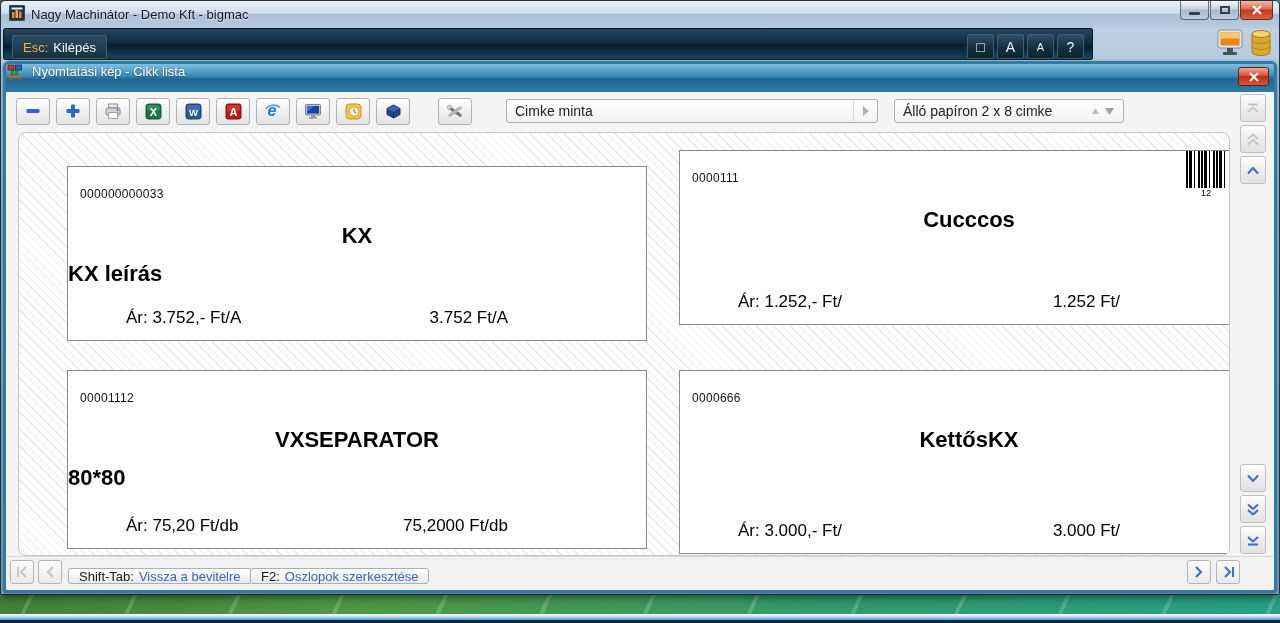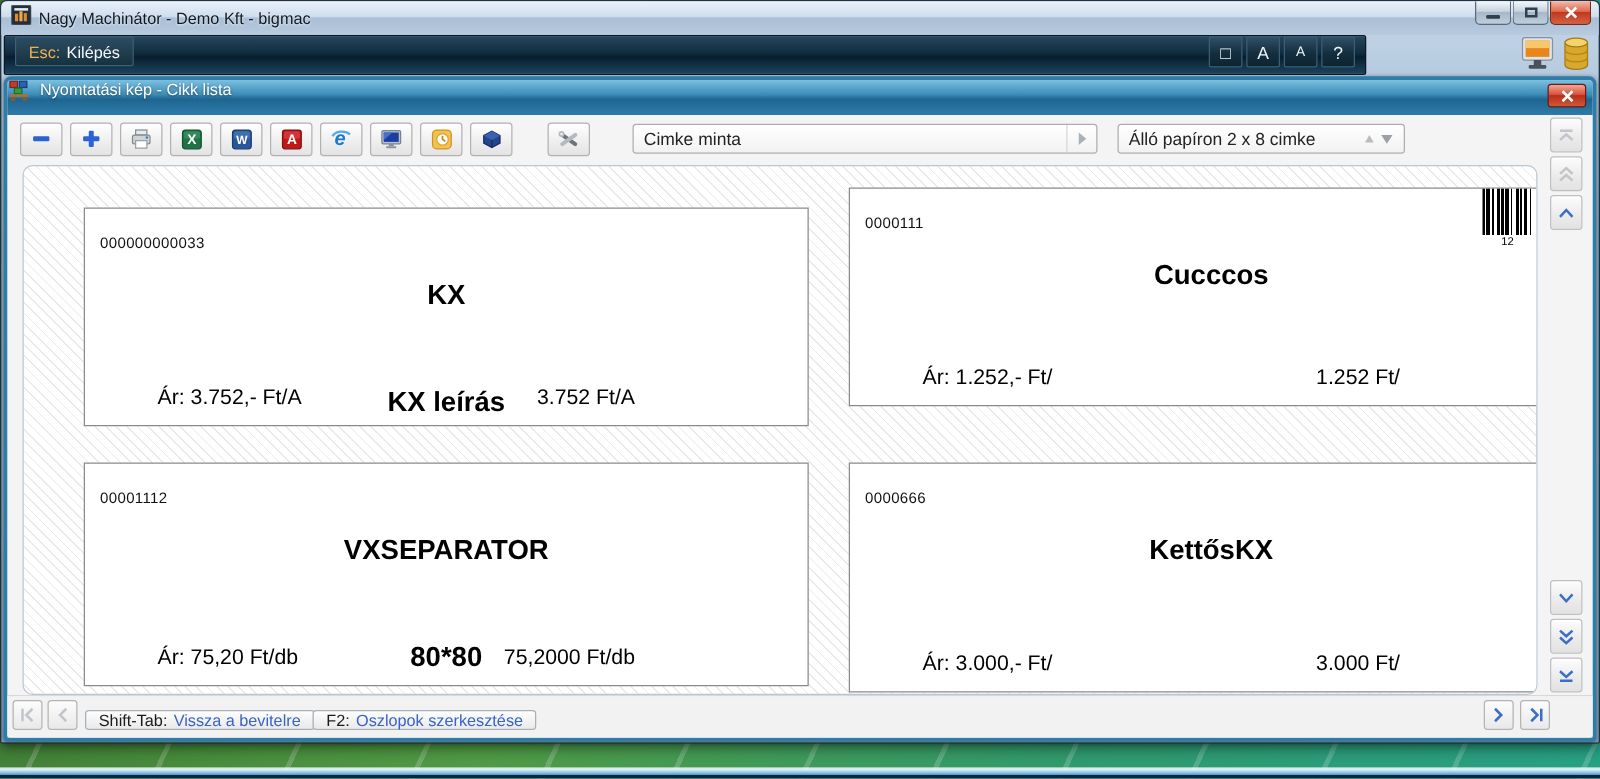--- a/index.html
+++ b/index.html
@@ -24,21 +24,21 @@
   .win-controls { position:absolute; top:0; right:6px; display:flex; gap:1px; }
   .wbtn { width:29px; height:19px; border:1px solid #5a6a7a; border-top:none; border-radius:0 0 4px 4px;
           display:flex; align-items:center; justify-content:center;
           background: linear-gradient(#f4f8fb, #c6d2de 45%, #a8b8c8 50%, #c0cedc); }
   .wbtn.close { width:33px; background: linear-gradient(#f4b8a8, #e06a50 45%, #c03820 50%, #d86040); border-color:#7a2a1a; }
   .glyph-min { width:11px; height:3px; background:#30404e; border-radius:1px; margin-top:6px; }
   .glyph-max { width:10px; height:8px; border:2px solid #30404e; background:transparent; }
   
   .cmdrow { position:relative; height:32px; margin:0 2px; }
   .cmdbar { position:absolute; left:0; top:0; bottom:0; width:1090px;
-            display:flex; align-items:flex-start; padding:0 8px;
+            display:flex; align-items:flex-end; padding:0 8px;
             background: linear-gradient(180deg,#27475d 0%, #102c3f 45%, #081d2c 55%, #1b455e 100%);
             border:1px solid #091824; border-radius:2px; }
   .esc-btn { display:flex; gap:5px; align-items:center; height:24px; padding:0 10px;
              background: linear-gradient(#2c4c62,#16323f); border:1px solid #3e6076; border-radius:2px;
              font-size:13px; }
   .esc-key { color:#f5b050; } .esc-label { color:#f4f8fa; }
   .cmdbar-right { margin-left:auto; display:flex; gap:3px; }
   .dbtn { min-width:27px; height:25px; padding:0 6px; display:flex; align-items:center; justify-content:center;
           color:#eef4f8; font-size:14px; border:1px solid #3c5e74; border-radius:2px;
           background: linear-gradient(#2e5066,#142e3e 55%,#0d2432); }
@@ -77,22 +77,22 @@
   .dd-spin { display:flex; gap:4px; align-items:center; padding:0 8px; }
   
   .preview-panel { position:absolute; left:12px; top:40px; width:1212px; height:424px;
                    border:1px solid #b9c8d6; border-radius:8px; overflow:hidden;
                    background:
                      repeating-linear-gradient(45deg, #ffffff 0 5px, #e9e9e9 5px 6px); }
   .plabel { position:absolute; background:#ffffff; border:1px solid #8a8a8a; }
   .plabel .code  { position:absolute; top:20px; left:12px; font-size:12px; color:#111; letter-spacing:.3px; }
   .plabel .lname { position:absolute; top:56px; left:0; right:0; text-align:center;
                    font-size:22px; font-weight:bold; color:#000; }
-  .plabel .ldesc { position:absolute; top:94px; left:0; right:0; text-align:center;
-                   font-size:22px; font-weight:bold; color:#000;margin-top:48px; }
+  .plabel .ldesc { position:absolute; top:94px; left:0; right:0; text-align:left;
+                   font-size:22px; font-weight:bold; color:#000; }
   .plabel .lprice { position:absolute; bottom:12px; left:58px; right:138px;
                     display:flex; justify-content:space-between; font-size:17px; color:#000; }
   .lbl-1 { left:48px;  top:33px;  width:580px; height:175px; }
   .lbl-2 { left:660px; top:17px;  width:580px; height:175px; }
   .lbl-3 { left:48px;  top:237px; width:580px; height:179px; }
   .lbl-4 { left:660px; top:237px; width:580px; height:184px; }
   .barcode { position:absolute; top:0; left:506px; width:40px; height:37px; background:
              repeating-linear-gradient(90deg,#000 0 2px,#fff 2px 3px,#000 3px 6px,#fff 6px 8px,#000 8px 9px,#fff 9px 12px,#000 12px 14px,#fff 14px 15px); }
   .barcode-num { position:absolute; top:37px; left:506px; width:40px; text-align:center; font-size:9px; color:#000; }
   

